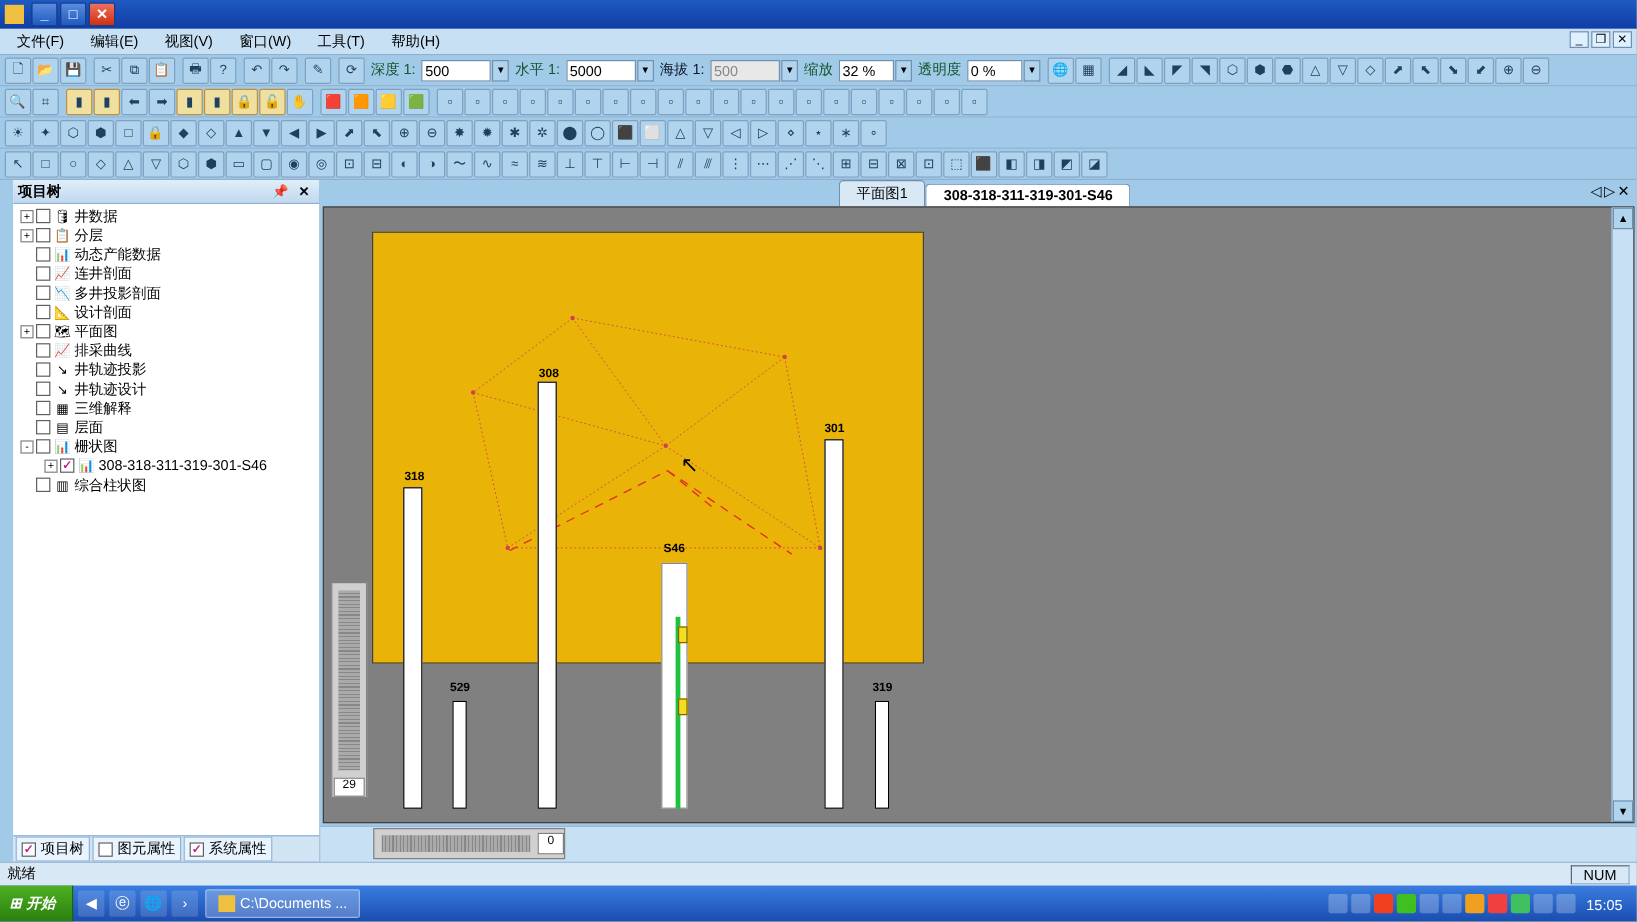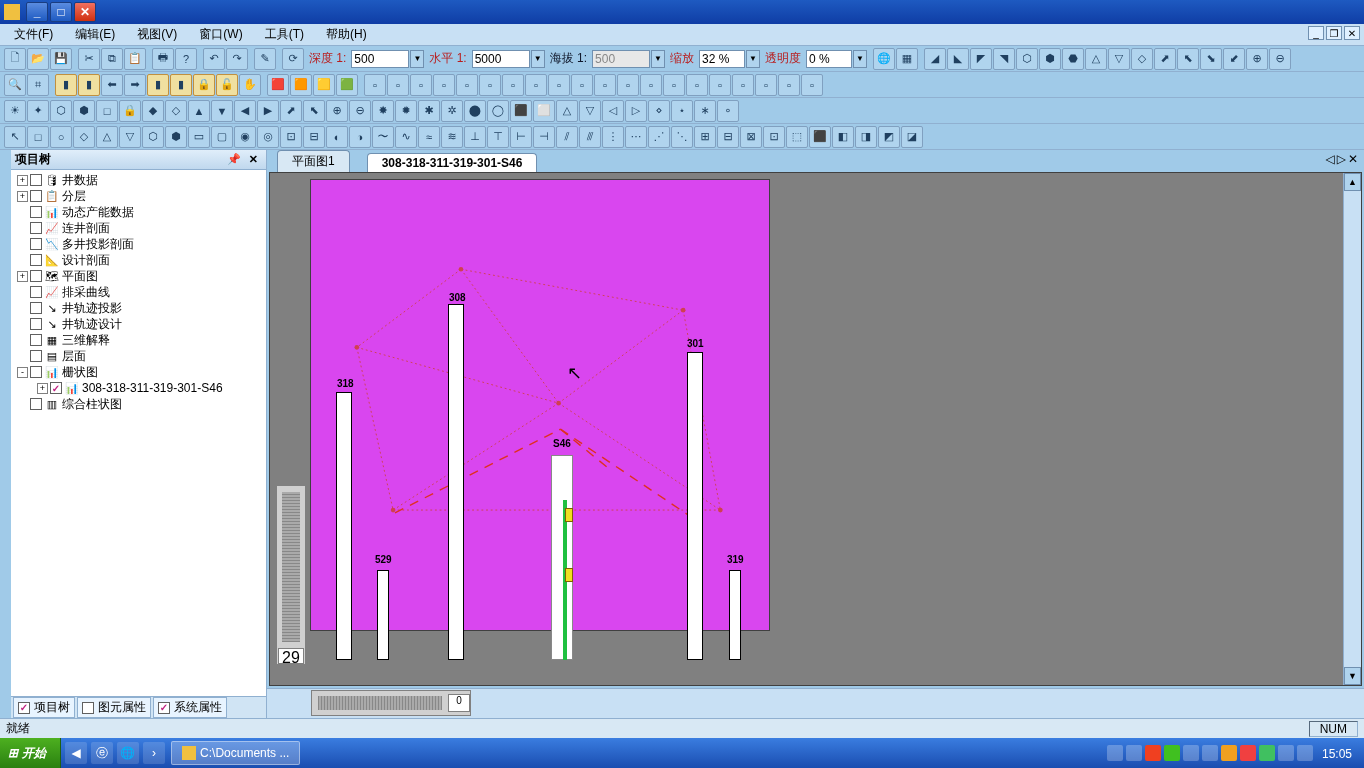--- a/index.html
+++ b/index.html
@@ -18,21 +18,21 @@
 .menubar { height: 22px; background: #c8e0f4; border-bottom: 1px solid #90b0d0; display: flex; align-items: center; padding-left: 6px; gap: 6px; position: relative; }
 .menu-item { padding: 2px 8px; cursor: default; }
 .mdi-ctrls { position: absolute; right: 4px; top: 2px; display: flex; gap: 2px; }
 .mdi-btn { width: 16px; height: 14px; border: 1px solid #7090b0; background: #dff0ff; font-size: 10px; display: flex; align-items: center; justify-content: center; }
 
 
 .toolbar { background: #a0cae8; border-bottom: 1px solid #90b0d0; display: flex; align-items: center; padding: 2px 4px; gap: 1px; flex-wrap: nowrap; height: 26px; }
 .tbtn { width: 22px; height: 22px; background: #b0d4ee; border: 1px solid #80a0c0; display: flex; align-items: center; justify-content: center; font-size: 11px; color: #204060; border-radius: 2px; }
 .tbtn.sel { background: #f0e0a0; border-color: #c09040; }
 .vsep { width: 4px; height: 22px; }
-.tlabel { padding: 0 4px; color: #b91c1c; }
+.tlabel { padding: 0 4px; color: #14532d; }
 .tinput { width: 58px; height: 18px; background: #fff; border: 1px solid #7090b0; padding: 0 2px; }
 .tinput.dis { background: #e8e8e8; color: #888; }
 .tdd { width: 14px; height: 18px; background: #b0d4ee; border: 1px solid #7090b0; display: flex; align-items: center; justify-content: center; font-size: 8px; }
 
 
 .mainarea { flex: 1; display: flex; min-height: 0; }
 .leftpanel { width: 256px; display: flex; flex-direction: column; background: #e8f0f8; border-right: 1px solid #90b0d0; margin-left: 11px; }
 .panel-header { height: 20px; background: linear-gradient(#e0eefa, #c0d8ee); border-bottom: 1px solid #90b0d0; display: flex; align-items: center; padding: 0 4px; font-weight: bold; }
 .panel-header .spacer { flex: 1; }
 .pin { font-size: 11px; padding: 0 4px; }
@@ -42,39 +42,39 @@
 .noexp { width: 13px; display: inline-block; }
 .cb { width: 12px; height: 12px; border: 1px solid #606060; background: #fff; margin-right: 2px; display: inline-flex; align-items: center; justify-content: center; font-size: 10px; color: #c02080; font-weight: bold; }
 .ticon { width: 16px; height: 14px; display: inline-flex; align-items: center; justify-content: center; margin-right: 2px; font-size: 11px; }
 .ind1 { padding-left: 6px; }
 .ind2 { padding-left: 26px; }
 .bottom-tabs { height: 22px; background: #d0e4f4; border-top: 1px solid #90b0d0; display: flex; align-items: center; padding: 0 2px; gap: 2px; }
 .btab { display: flex; align-items: center; gap: 2px; padding: 1px 4px; border: 1px solid #90b0d0; background: #e8f4ff; }
 
 
 .canvaswrap { flex: 1; display: flex; flex-direction: column; background: #a0cae8; }
-.doctabs { height: 22px; display: flex; align-items: flex-end; padding-left: 10px; gap: 17px; background: #a0cae8; position: relative; }
+.doctabs { height: 22px; display: flex; align-items: flex-end; padding-left: 10px; gap: 0; background: #a0cae8; position: relative; justify-content: center; }
 .doctab { padding: 2px 14px; background: #d8e8f4; border: 1px solid #7090b0; border-bottom: none; border-radius: 4px 4px 0 0; }
 .doctab.active { background: #fff; font-weight: bold; }
 .doctab-nav { position: absolute; right: 6px; top: 2px; display: flex; gap: 2px; font-size: 11px; }
 .canvas-outer { flex: 1; display: flex; background: #808080; border: 1px solid #404040; margin: 0 2px 2px 2px; position: relative; }
 .canvas-scroll { flex: 1; position: relative; overflow: hidden; }
-.page { position: absolute; left: 40px; top: 6px; width: 460px; height: 452px; background: #d946ef; border: 1px solid #404040; }
+.page { position: absolute; left: 40px; top: 20px; width: 460px; height: 360px; background: #eab308; border: 1px solid #404040; }
 .page-inner { position: relative; width: 100%; height: 100%; }
 .well-label { position: absolute; font-size: 10px; font-weight: bold; color: #000; }
 .well-bar { position: absolute; width: 16px; background: #fff; border: 1px solid #000; }
 .well-bar.thin { width: 12px; }
 .well-s46 { position: absolute; width: 22px; background: #fff; border: 1px solid #888; }
 .s46-mark { position: absolute; width: 8px; height: 14px; background: #f0e020; border: 1px solid #806000; }
 .s46-green { position: absolute; width: 4px; background: #20c040; }
 svg.overlay { position: absolute; inset: 0; width: 100%; height: 100%; }
 
 .vslider { position: absolute; left: -36px; bottom: 20px; width: 30px; height: 180px; background: #d0d0d0; border: 1px solid #808080; display: flex; flex-direction: column; align-items: center; }
 .vslider .track { flex: 1; width: 18px; background: repeating-linear-gradient(0deg, #888, #888 1px, #aaa 1px, #aaa 3px); margin: 6px 0; }
-.vslider .val { width: 26px; height: 16px; background: #fff; border: 1px solid #808080; text-align: center; font-size: 16px; }
+.vslider .val { width: 26px; height: 16px; background: #fff; border: 1px solid #808080; text-align: center; font-size: 10px; }
 
 .hslider { position: absolute; left: 6px; bottom: -28px; height: 26px; width: 160px; background: #d0d0d0; border: 1px solid #808080; display: flex; align-items: center; }
 .hslider .track { flex: 1; height: 14px; background: repeating-linear-gradient(90deg, #888, #888 1px, #aaa 1px, #aaa 3px); margin: 0 6px; }
 .hslider .val { width: 22px; height: 18px; background: #fff; border: 1px solid #808080; text-align: center; font-size: 10px; }
 
 .vscroll { width: 18px; background: #c8e0f4; border-left: 1px solid #90b0d0; display: flex; flex-direction: column; }
 .sbtn { height: 18px; background: #b0d4ee; border: 1px solid #7090b0; display: flex; align-items: center; justify-content: center; font-size: 9px; }
 .hscroll-row { height: 30px; background: #c8e0f4; border-top: 1px solid #90b0d0; position: relative; }
 
 

